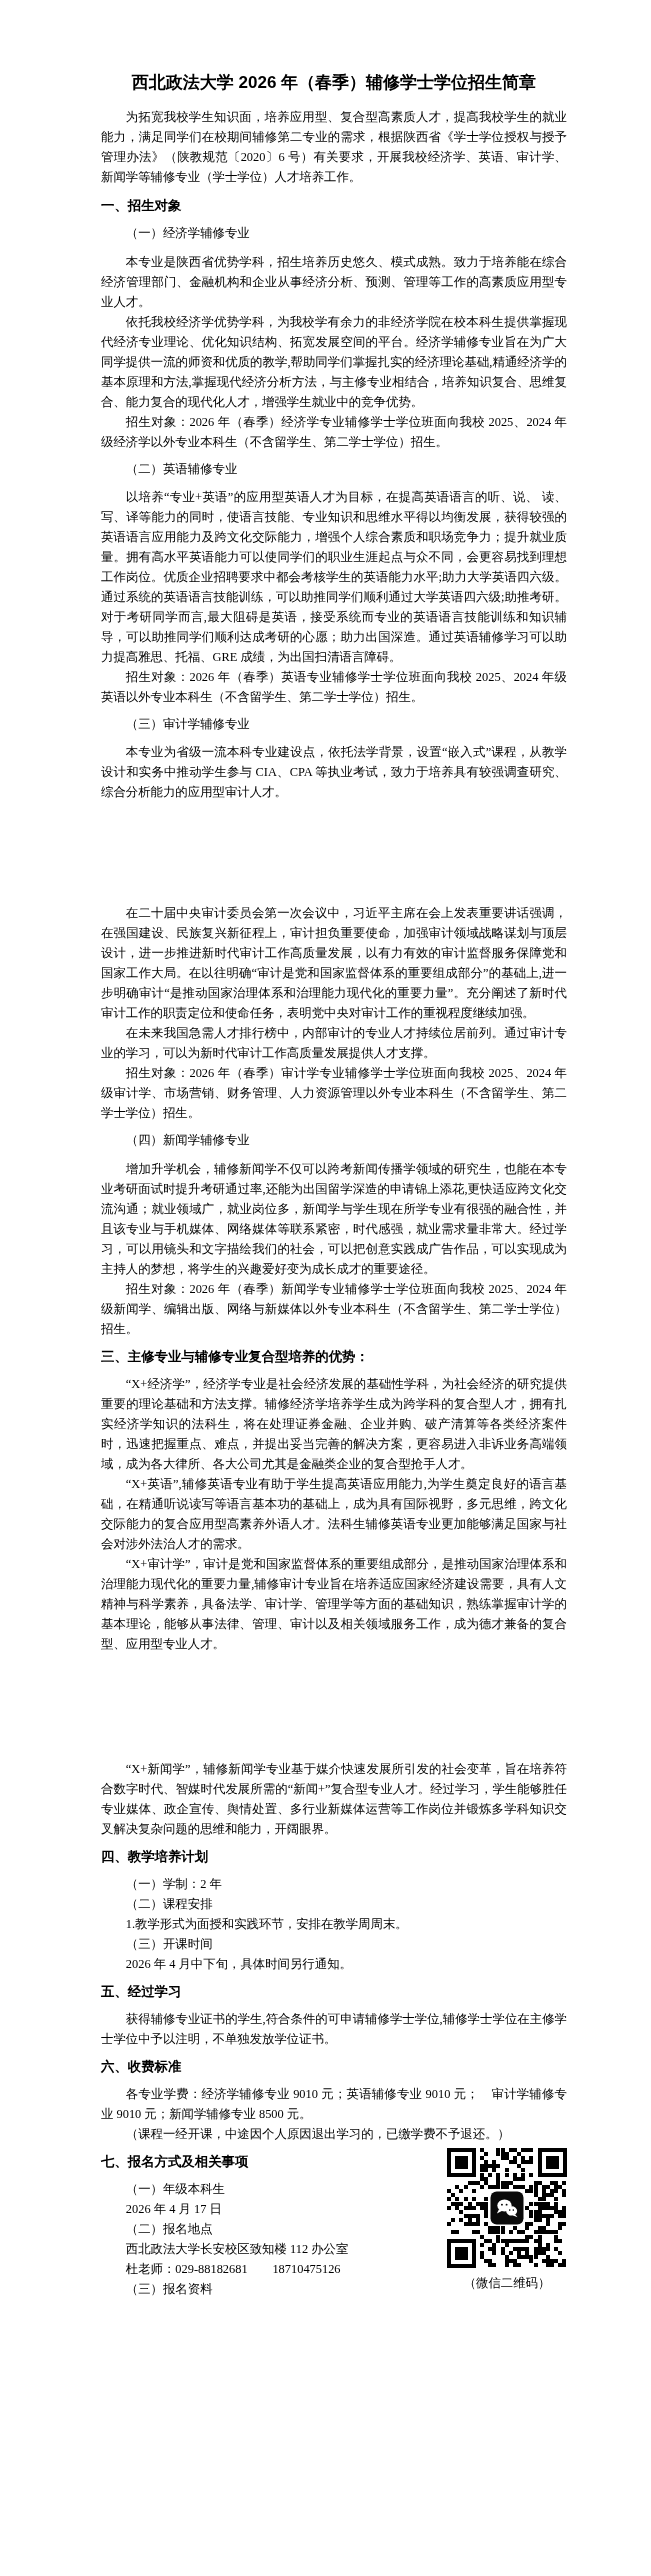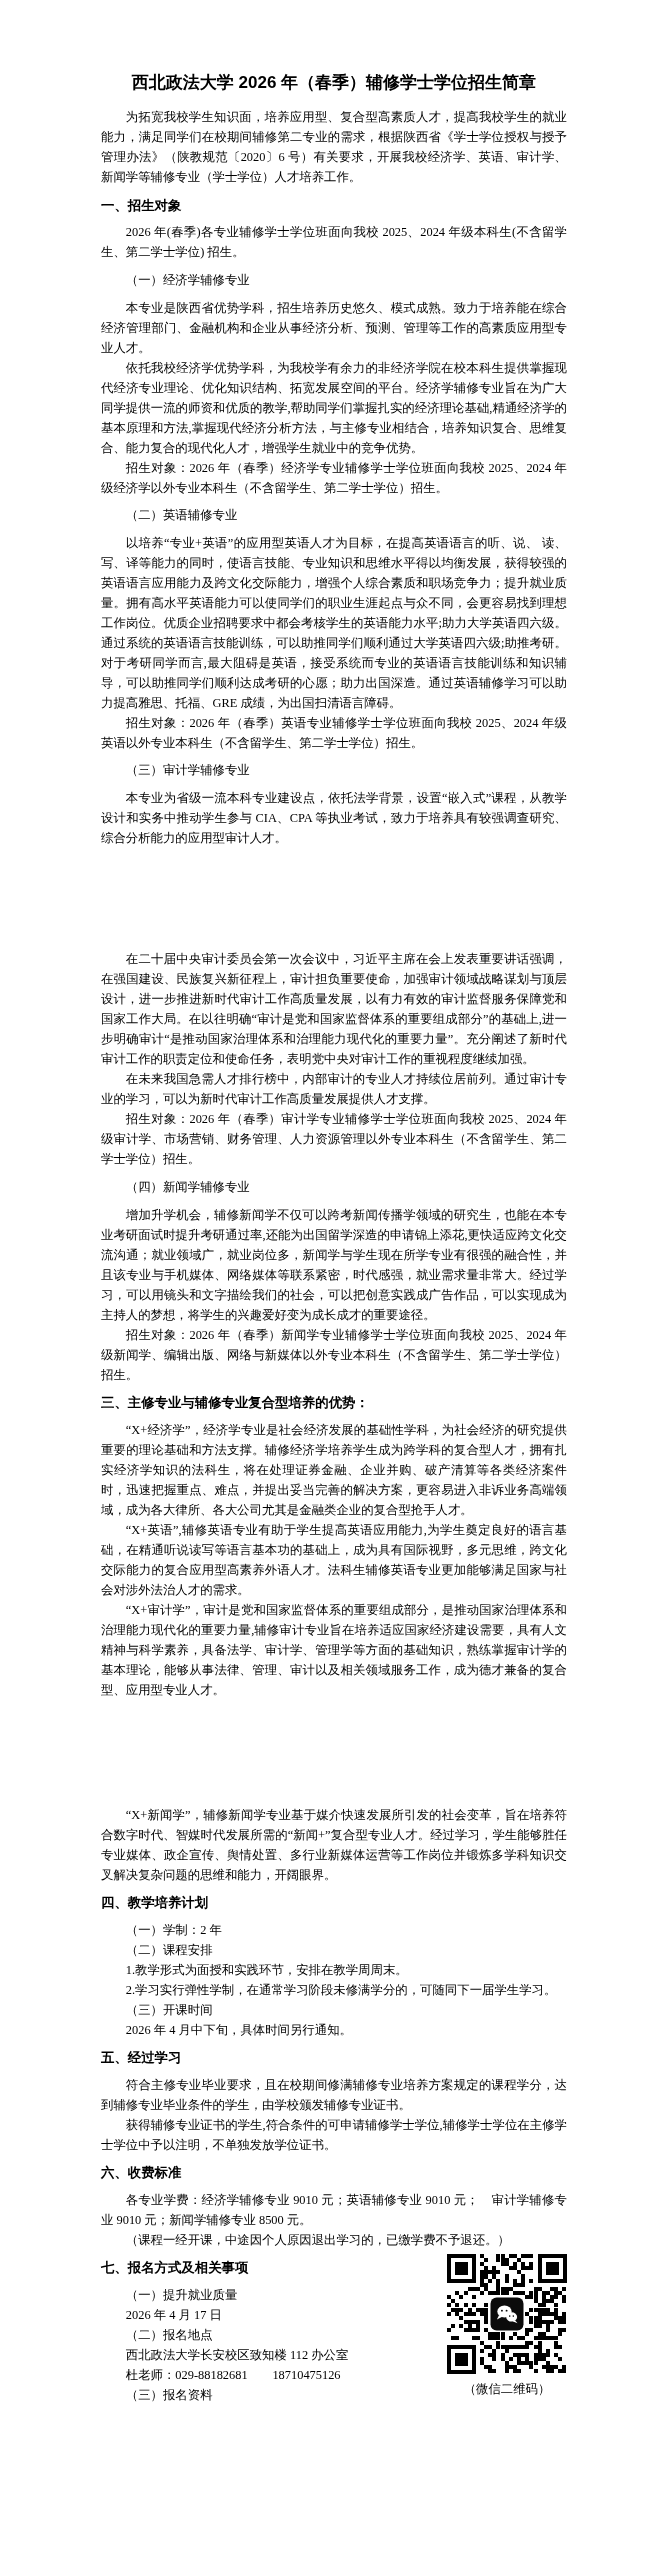--- a/index.html
+++ b/index.html
@@ -44,21 +44,20 @@
 </head>
 <body>
 
 <div class="page">
 
   <h1 class="doc-title">西北政法大学 2026 年（春季）辅修学士学位招生简章</h1>
 
   <p class="body">为拓宽我校学生知识面，培养应用型、复合型高素质人才，提高我校学生的就业能力，满足同学们在校期间辅修第二专业的需求，根据陕西省《学士学位授权与授予管理办法》（陕教规范〔2020〕6 号）有关要求，开展我校经济学、英语、审计学、新闻学等辅修专业（学士学位）人才培养工作。</p>
 
   <h2 class="sec">一、招生对象</h2>
-  <p class="body">2026 年(春季)各专业辅修学士学位班面向我校 2025、2024 年级本科生(不含留学生、第二学士学位) 招生。</p>
 
 
   <h3 class="sub">（一）经济学辅修专业</h3>
   <p class="body">本专业是陕西省优势学科，招生培养历史悠久、模式成熟。致力于培养能在综合经济管理部门、金融机构和企业从事经济分析、预测、管理等工作的高素质应用型专业人才。</p>
   <p class="body">依托我校经济学优势学科，为我校学有余力的非经济学院在校本科生提供掌握现代经济专业理论、优化知识结构、拓宽发展空间的平台。经济学辅修专业旨在为广大同学提供一流的师资和优质的教学,帮助同学们掌握扎实的经济理论基础,精通经济学的基本原理和方法,掌握现代经济分析方法，与主修专业相结合，培养知识复合、思维复合、能力复合的现代化人才，增强学生就业中的竞争优势。</p>
   <p class="body">招生对象：2026 年（春季）经济学专业辅修学士学位班面向我校 2025、2024 年级经济学以外专业本科生（不含留学生、第二学士学位）招生。</p>
 
   <h3 class="sub">（二）英语辅修专业</h3>
   <p class="body">以培养“专业+英语”的应用型英语人才为目标，在提高英语语言的听、说、 读、写、译等能力的同时，使语言技能、专业知识和思维水平得以均衡发展，获得较强的英语语言应用能力及跨文化交际能力，增强个人综合素质和职场竞争力；提升就业质量。拥有高水平英语能力可以使同学们的职业生涯起点与众不同，会更容易找到理想工作岗位。优质企业招聘要求中都会考核学生的英语能力水平;助力大学英语四六级。通过系统的英语语言技能训练，可以助推同学们顺利通过大学英语四六级;助推考研。对于考研同学而言,最大阻碍是英语，接受系统而专业的英语语言技能训练和知识辅导，可以助推同学们顺利达成考研的心愿；助力出国深造。通过英语辅修学习可以助力提高雅思、托福、GRE 成绩，为出国扫清语言障碍。</p>
   <p class="body">招生对象：2026 年（春季）英语专业辅修学士学位班面向我校 2025、2024 年级英语以外专业本科生（不含留学生、第二学士学位）招生。</p>
@@ -82,36 +81,34 @@
   <p class="body">“X+审计学”，审计是党和国家监督体系的重要组成部分，是推动国家治理体系和治理能力现代化的重要力量,辅修审计专业旨在培养适应国家经济建设需要，具有人文精神与科学素养，具备法学、审计学、管理学等方面的基础知识，熟练掌握审计学的基本理论，能够从事法律、管理、审计以及相关领域服务工作，成为德才兼备的复合型、应用型专业人才。</p>
 
   <div class="spacer2"></div>
 
   <p class="body">“X+新闻学”，辅修新闻学专业基于媒介快速发展所引发的社会变革，旨在培养符合数字时代、智媒时代发展所需的“新闻+”复合型专业人才。经过学习，学生能够胜任专业媒体、政企宣传、舆情处置、多行业新媒体运营等工作岗位并锻炼多学科知识交叉解决复杂问题的思维和能力，开阔眼界。</p>
 
   <h2 class="sec">四、教学培养计划</h2>
   <p class="plain">（一）学制：2 年</p>
   <p class="plain">（二）课程安排</p>
   <p class="plain">1.教学形式为面授和实践环节，安排在教学周周末。</p>
-  <p class="plain">2.学习实行弹性学制，在通常学习阶段未修满学分的，可随同下一届学生学习。</p>
   <p class="plain">（三）开课时间</p>
   <p class="plain">2026 年 4 月中下旬，具体时间另行通知。</p>
 
   <h2 class="sec">五、经过学习</h2>
-  <p class="body">符合主修专业毕业要求，且在校期间修满辅修专业培养方案规定的课程学分，达到辅修专业毕业条件的学生，由学校颁发辅修专业证书。</p>
   <p class="body">获得辅修专业证书的学生,符合条件的可申请辅修学士学位,辅修学士学位在主修学士学位中予以注明，不单独发放学位证书。</p>
 
   <h2 class="sec">六、收费标准</h2>
   <p class="body">各专业学费：经济学辅修专业 9010 元；英语辅修专业 9010 元；　审计学辅修专业 9010 元；新闻学辅修专业 8500 元。</p>
   <p class="plain">（课程一经开课，中途因个人原因退出学习的，已缴学费不予退还。）</p>
 
   <div class="sec7">
     <div class="left">
       <h2 class="sec">七、报名方式及相关事项</h2>
-      <p class="plain">（一）提升就业质量</p>
+      <p class="plain">（一）年级本科生</p>
       <p class="plain">2026 年 4 月 17 日</p>
       <p class="plain">（二）报名地点</p>
       <p class="plain">西北政法大学长安校区致知楼 112 办公室</p>
       <p class="plain">杜老师：029-88182681　　18710475126</p>
       <p class="plain">（三）报名资料</p>
     </div>
 
     <div class="qr-block">
       <div class="qr-code">
         <div class="finder tl"></div>

